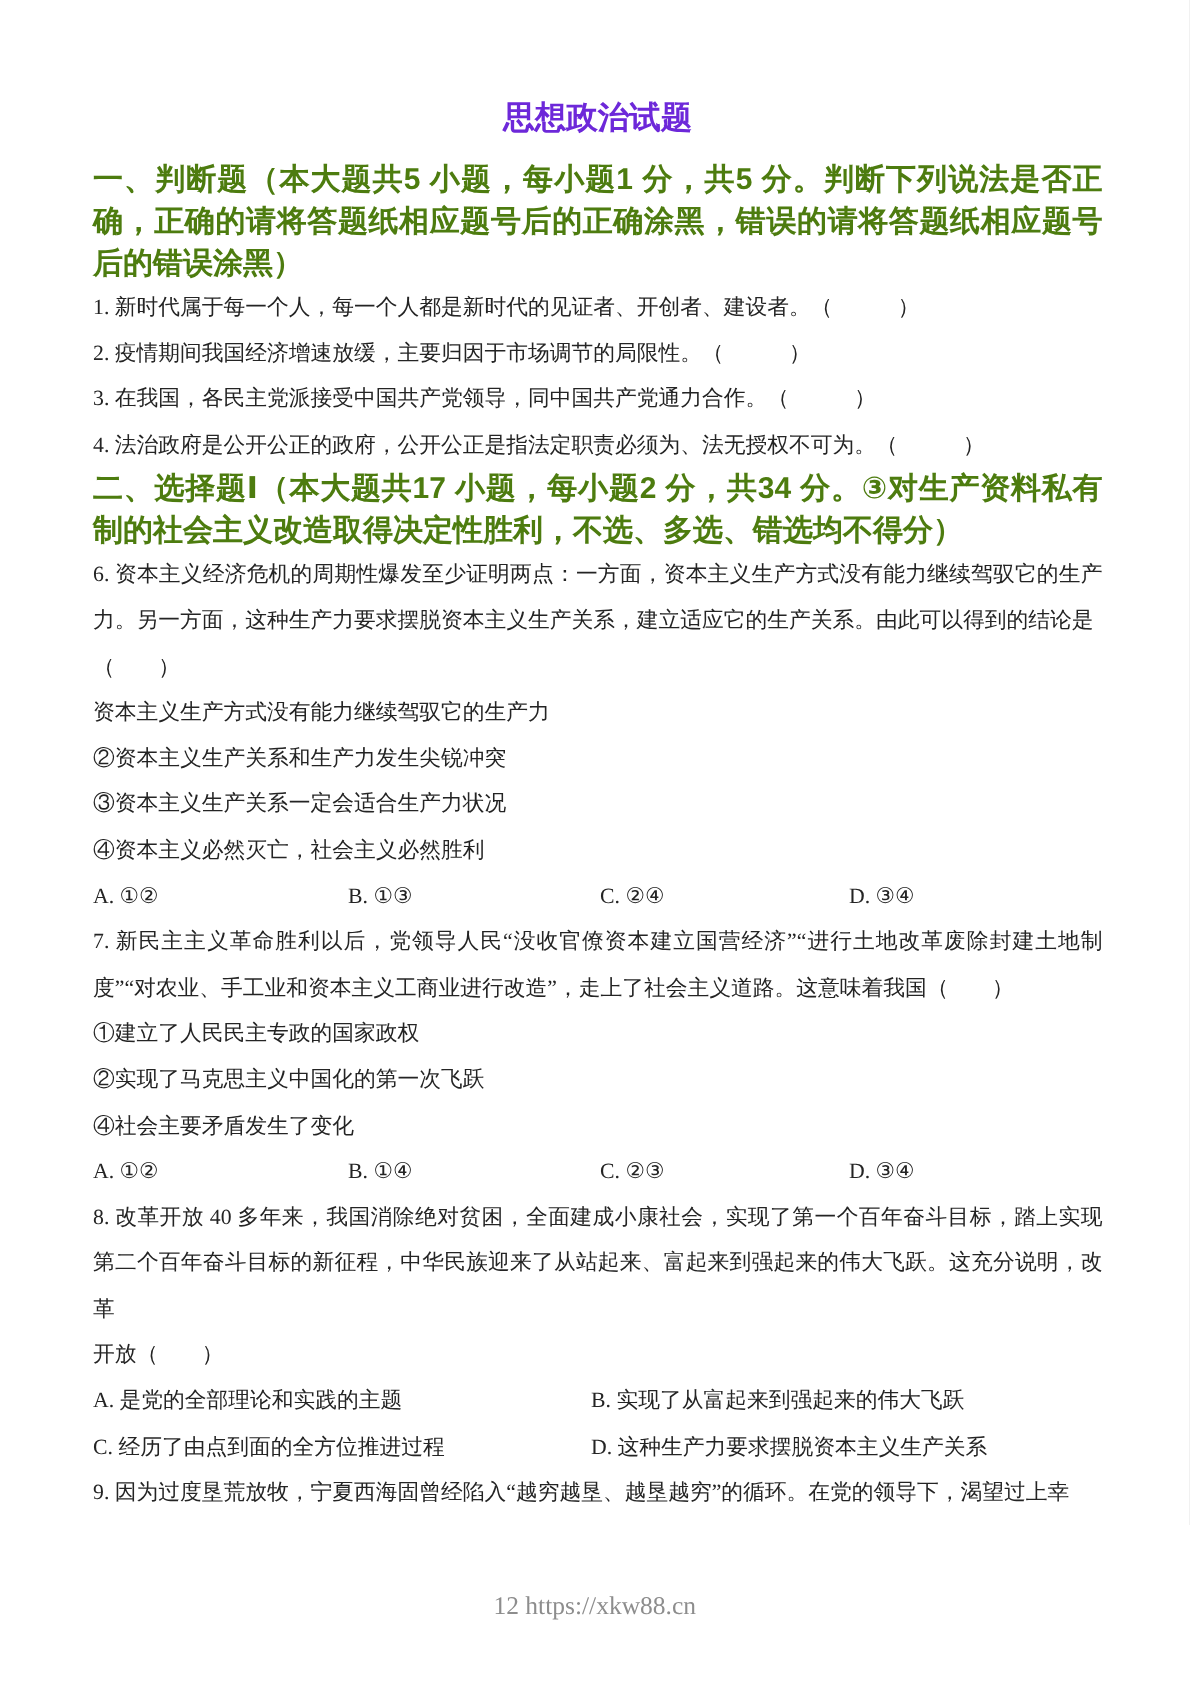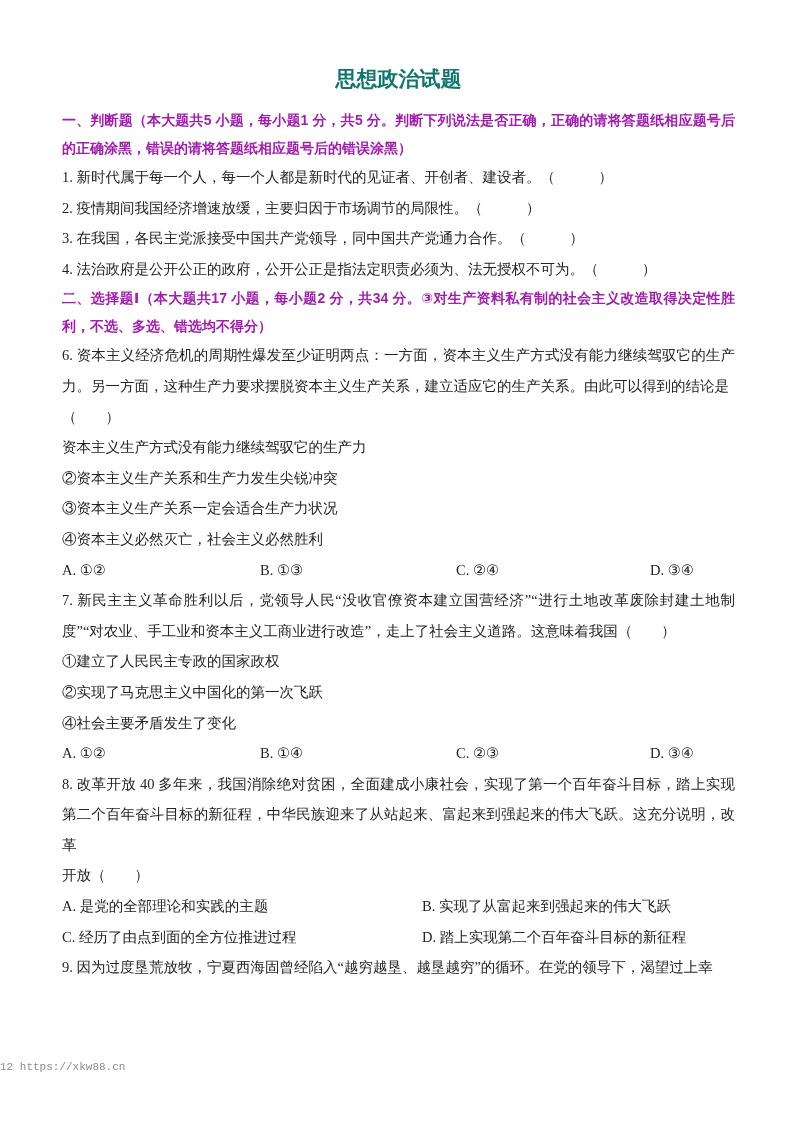--- a/index.html
+++ b/index.html
@@ -18,55 +18,55 @@
     width:673px;
     padding-top:64px;
     box-sizing:content-box;
   }
   .doc-title {
     text-align:center;
     font-family:"Liberation Sans","DejaVu Sans",sans-serif;
     font-weight:bold;
     font-size:21px;
     line-height:30px;
-    color:#0f766e;
+    color:#6d28d9;
   }
   .sec-heading {
     font-family:"Liberation Sans","DejaVu Sans",sans-serif;
     font-weight:bold;
-    font-size:14px;
+    font-size:20px;
     line-height:28px;
     text-align:justify;
-    color:#a21caf;
+    color:#4d7c0f;
   }
   .sec1-heading { margin-top:12px; }
   .sec2-heading { margin-top:0; }
   .q-line, .q-para, .q-item, .q-blank {
     font-size:14.5px;
     line-height:30.6px;
   }
   .q-para { text-align:justify; }
   .opt-row {
     display:flex;
     font-size:14.5px;
     line-height:30.6px;
-    gap:28px;
   }
   .opt-c1 { width:170px; }
   .opt-c2 { width:168px; }
   .opt-c3 { width:166px; }
   .opt-c4 { flex:1; }
   .opt-w1 { width:332px; }
   .opt-w2 { flex:1; }
   .page-footer {
     position:absolute;
     left:0; right:0;
     top:1061px;
-    font-family:Liberation Mono, monospace;
-    font-size:11px;
+    text-align:center;
+    font-family:Liberation Serif, serif;
+    font-size:17px;
     color:#8d8d8d;
   }
 </style>
 </head>
 <body>
 
 <div class="page">
   <div class="content">
 
     <div class="doc-title">思想政治试题</div>
@@ -112,21 +112,21 @@
 
     <div>
       <div class="q-para">8. 改革开放 40 多年来，我国消除绝对贫困，全面建成小康社会，实现了第一个百年奋斗目标，踏上实现第二个百年奋斗目标的新征程，中华民族迎来了从站起来、富起来到强起来的伟大飞跃。这充分说明，改革</div>
       <div class="q-line">开放（　　）</div>
       <div class="opt-row">
         <span class="opt-w1">A. 是党的全部理论和实践的主题</span>
         <span class="opt-w2">B. 实现了从富起来到强起来的伟大飞跃</span>
       </div>
       <div class="opt-row">
         <span class="opt-w1">C. 经历了由点到面的全方位推进过程</span>
-        <span class="opt-w2">D. 踏上实现第二个百年奋斗目标的新征程</span>
+        <span class="opt-w2">D. 这种生产力要求摆脱资本主义生产关系</span>
       </div>
     </div>
 
     <div class="q-para">9. 因为过度垦荒放牧，宁夏西海固曾经陷入“越穷越垦、越垦越穷”的循环。在党的领导下，渴望过上幸</div>
 
   </div>
 
   <div class="page-footer">12 https://xkw88.cn</div>
 </div>
 

